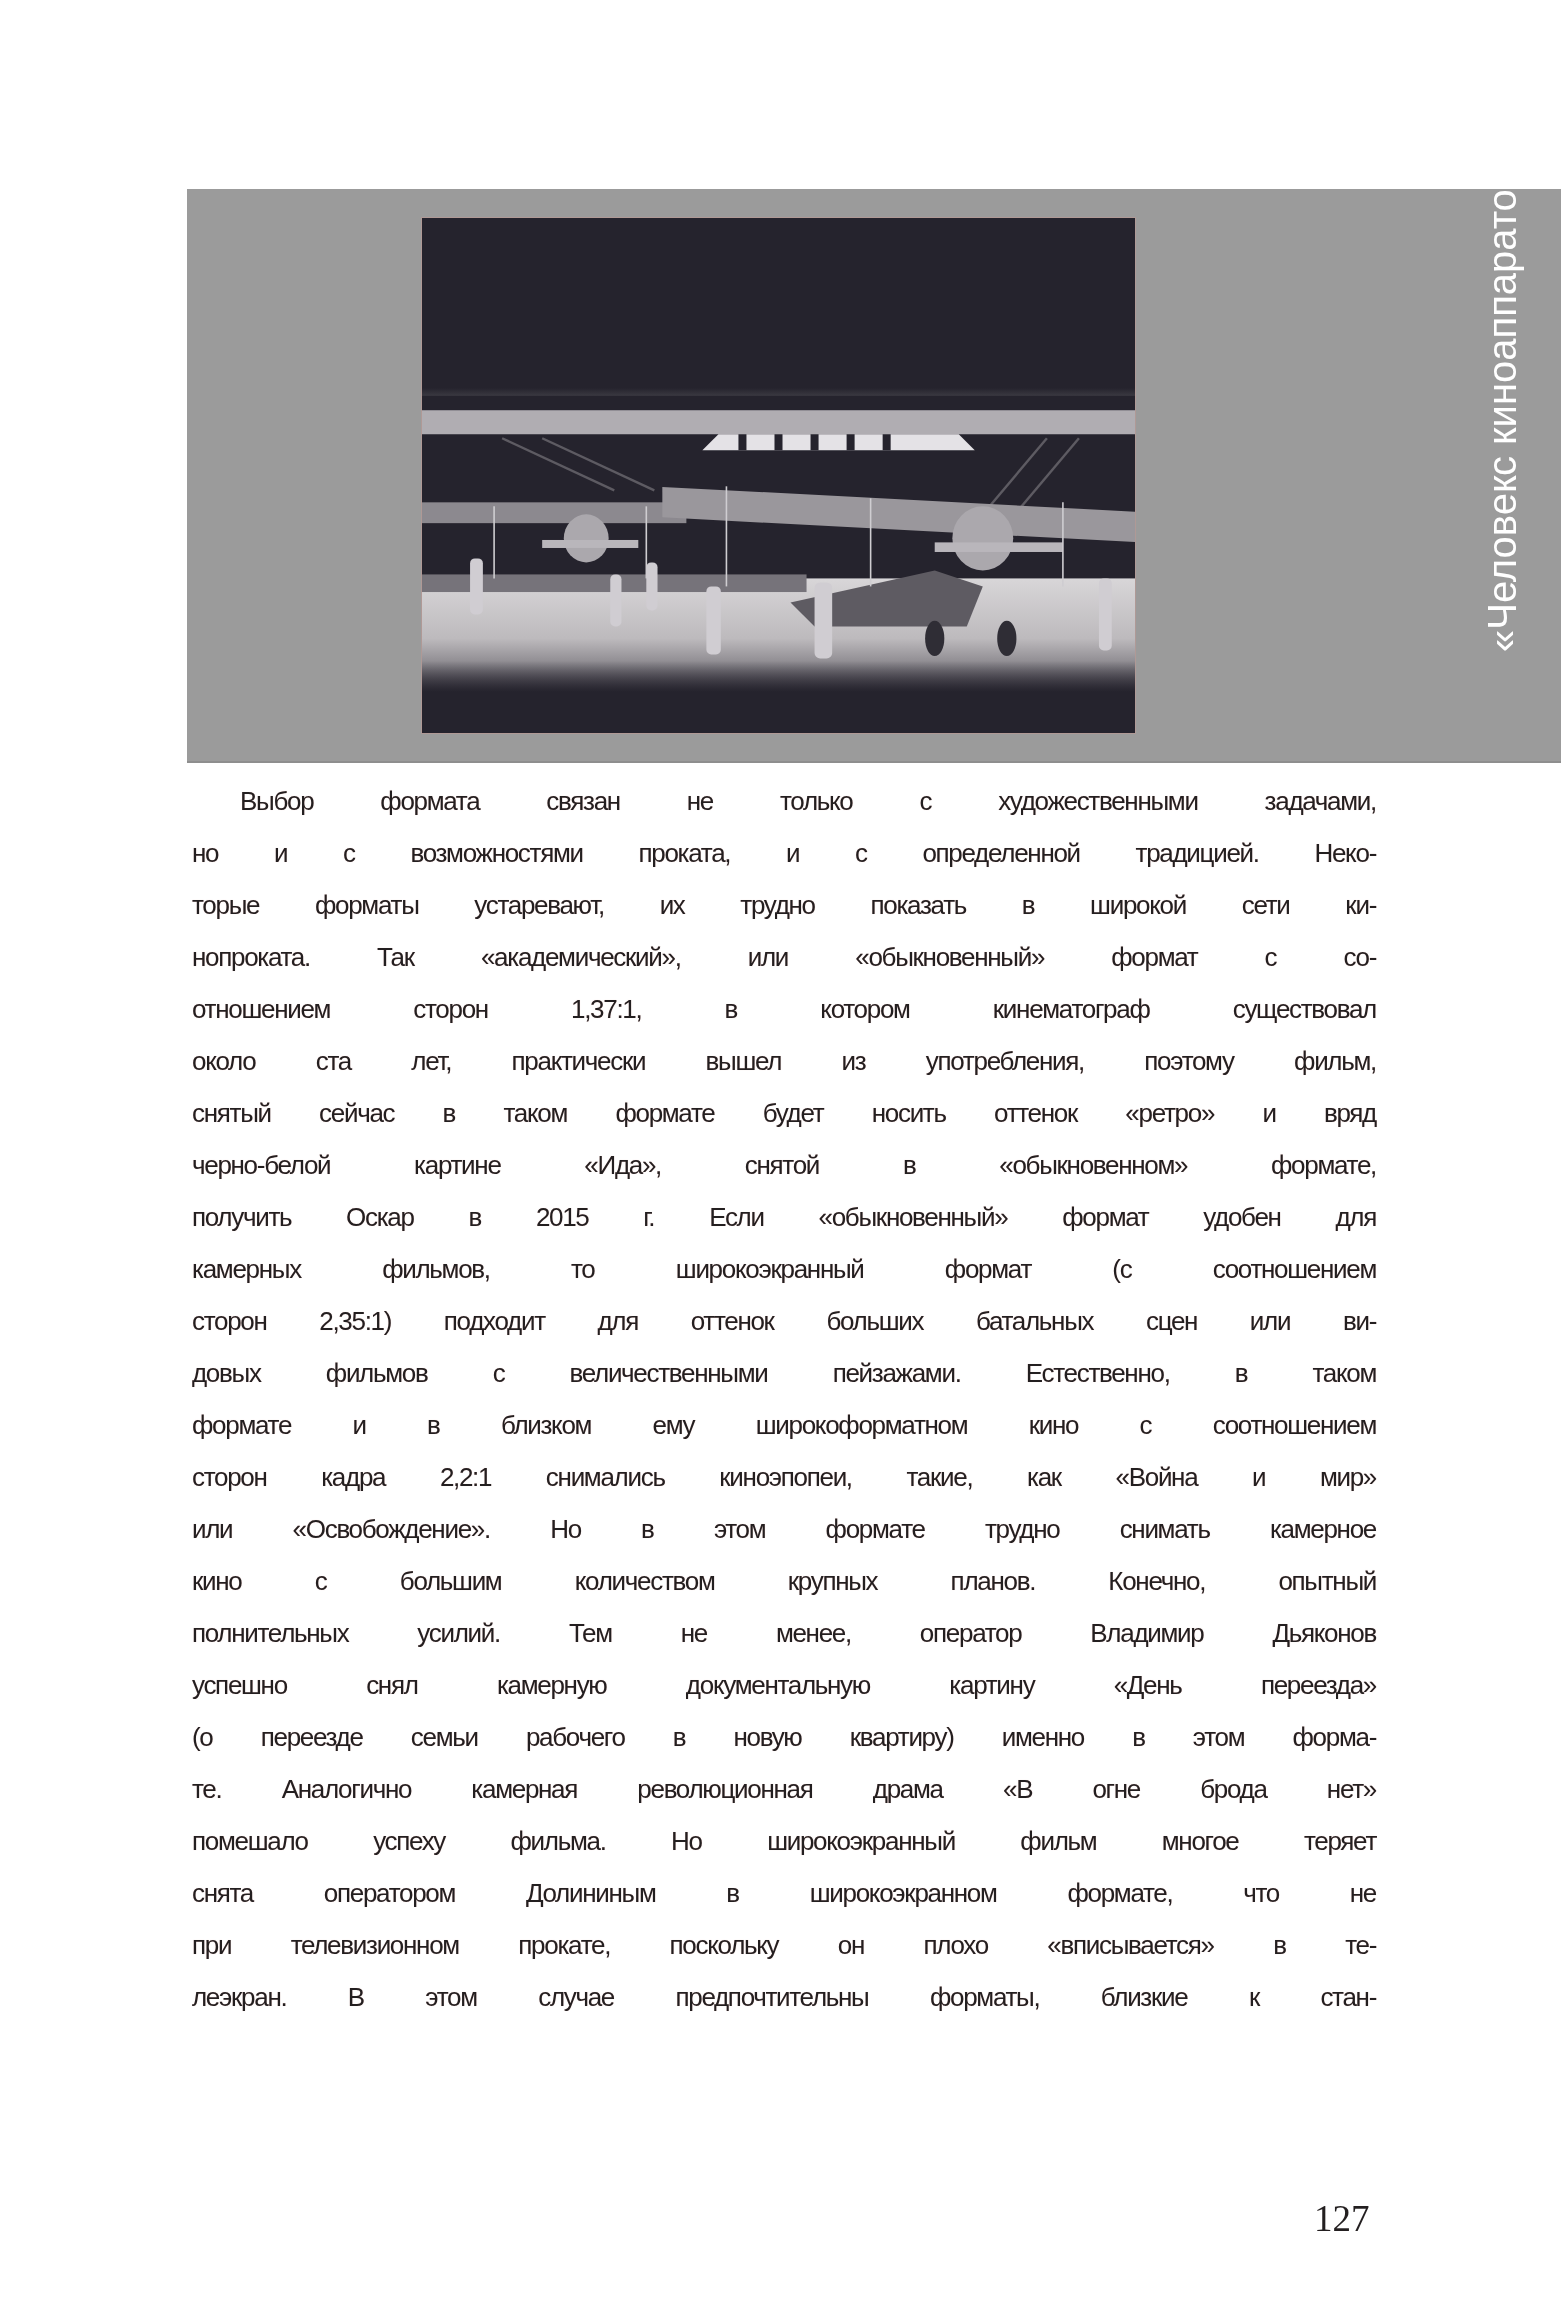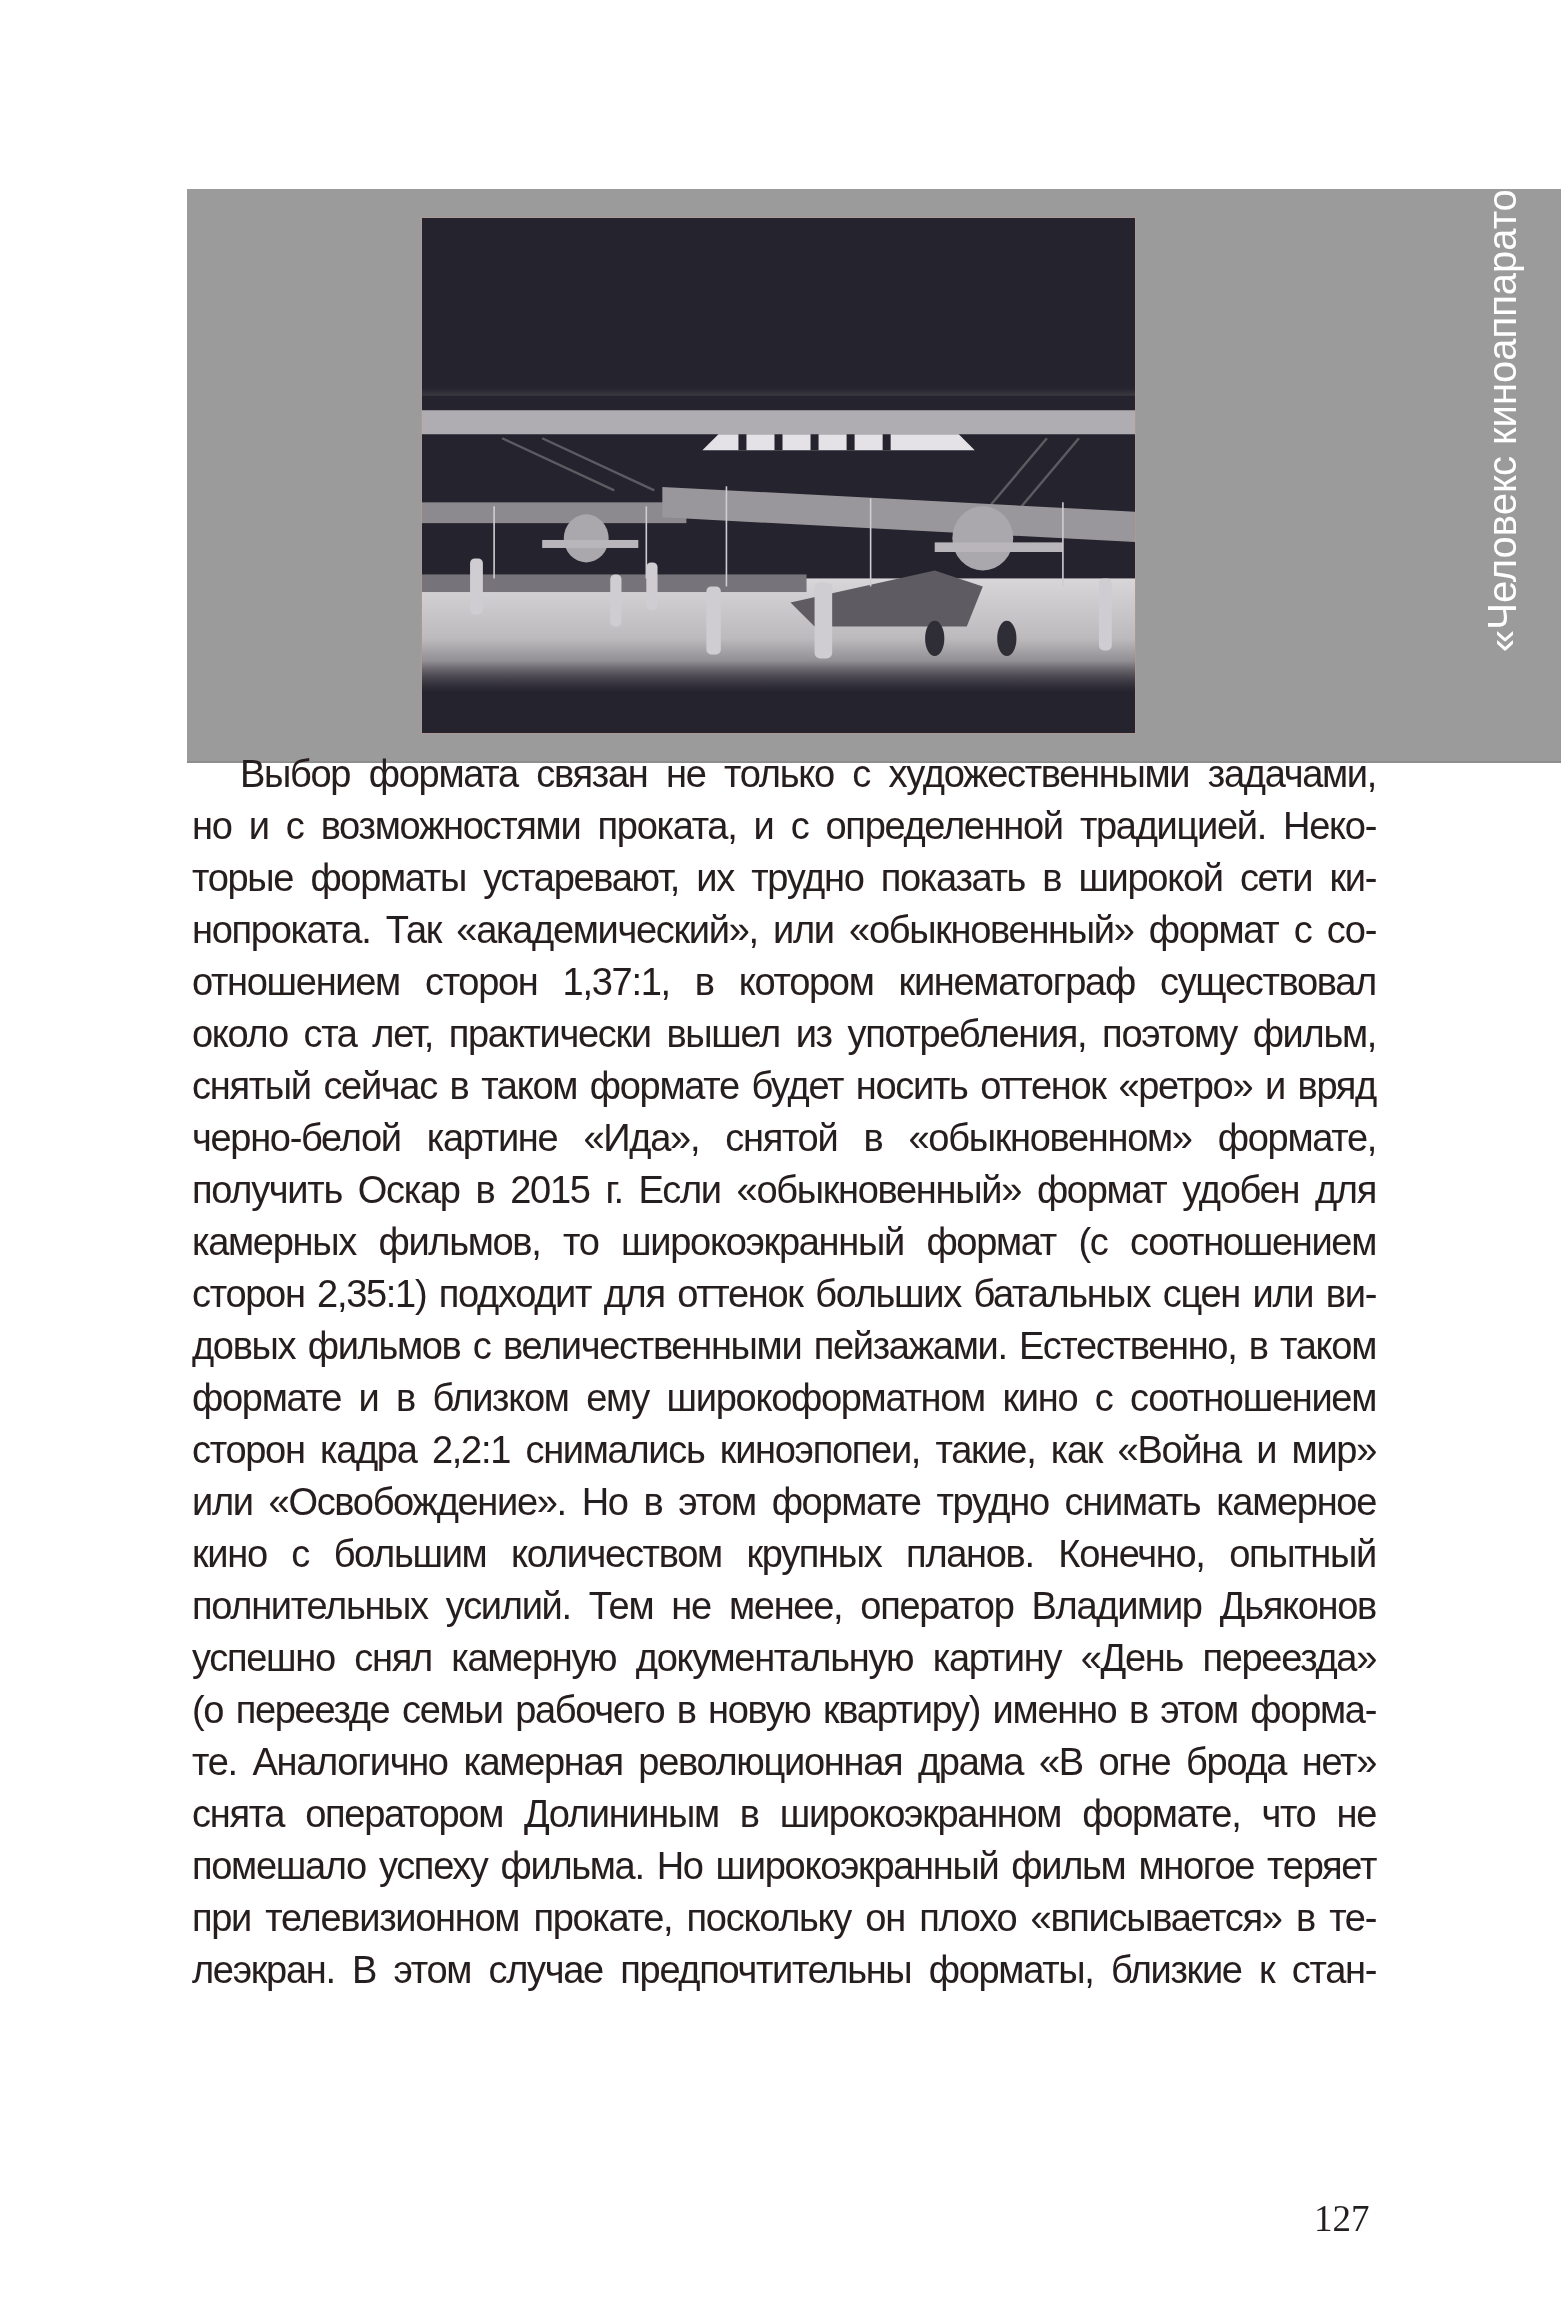--- a/index.html
+++ b/index.html
@@ -60,24 +60,24 @@
       display: flex;
       flex-direction: row;
       height: 353px;
     }
     .caption-line {
       display: block;
     }
     .body-text {
       position: absolute;
       left: 192px;
-      top: 748px;
+      top: 775px;
       width: 1184px;
       color: #231f20;
-      font-size: 38px;
+      font-size: 26px;
       line-height: 52px;
       text-align: justify;
       letter-spacing: -1.3px;
       word-spacing: 0.8px;
       text-shadow: 0 0 0.8px rgba(230,120,110,0.35);
     }
     .body-line {
       display: block;
       text-align: justify;
       text-align-last: justify;
@@ -197,20 +197,20 @@
   <span class="body-line">сторон 2,35:1) подходит для оттенок больших батальных сцен или ви-</span>
   <span class="body-line">довых фильмов с величественными пейзажами. Естественно, в таком</span>
   <span class="body-line">формате и в близком ему широкоформатном кино с соотношением</span>
   <span class="body-line">сторон кадра 2,2:1 снимались киноэпопеи, такие, как «Война и мир»</span>
   <span class="body-line">или «Освобождение». Но в этом формате трудно снимать камерное</span>
   <span class="body-line">кино с большим количеством крупных планов.  Конечно, опытный</span>
   <span class="body-line">полнительных усилий. Тем не менее, оператор Владимир Дьяконов</span>
   <span class="body-line">успешно снял камерную документальную картину «День переезда»</span>
   <span class="body-line">(о переезде семьи рабочего в новую квартиру) именно в этом форма-</span>
   <span class="body-line">те. Аналогично камерная революционная драма «В огне брода нет»</span>
+  <span class="body-line">помешало успеху фильма. Но широкоэкранный фильм многое теряет</span>
   <span class="body-line">снята оператором Долининым в широкоэкранном формате, что не</span>
-  <span class="body-line">помешало успеху фильма. Но широкоэкранный фильм многое теряет</span>
   <span class="body-line">при телевизионном прокате, поскольку он плохо «вписывается» в те-</span>
   <span class="body-line">леэкран. В этом случае предпочтительны форматы, близкие к стан-</span>
 </div>
 
 <div class="page-number">127</div>
 
 
 </body></html>

